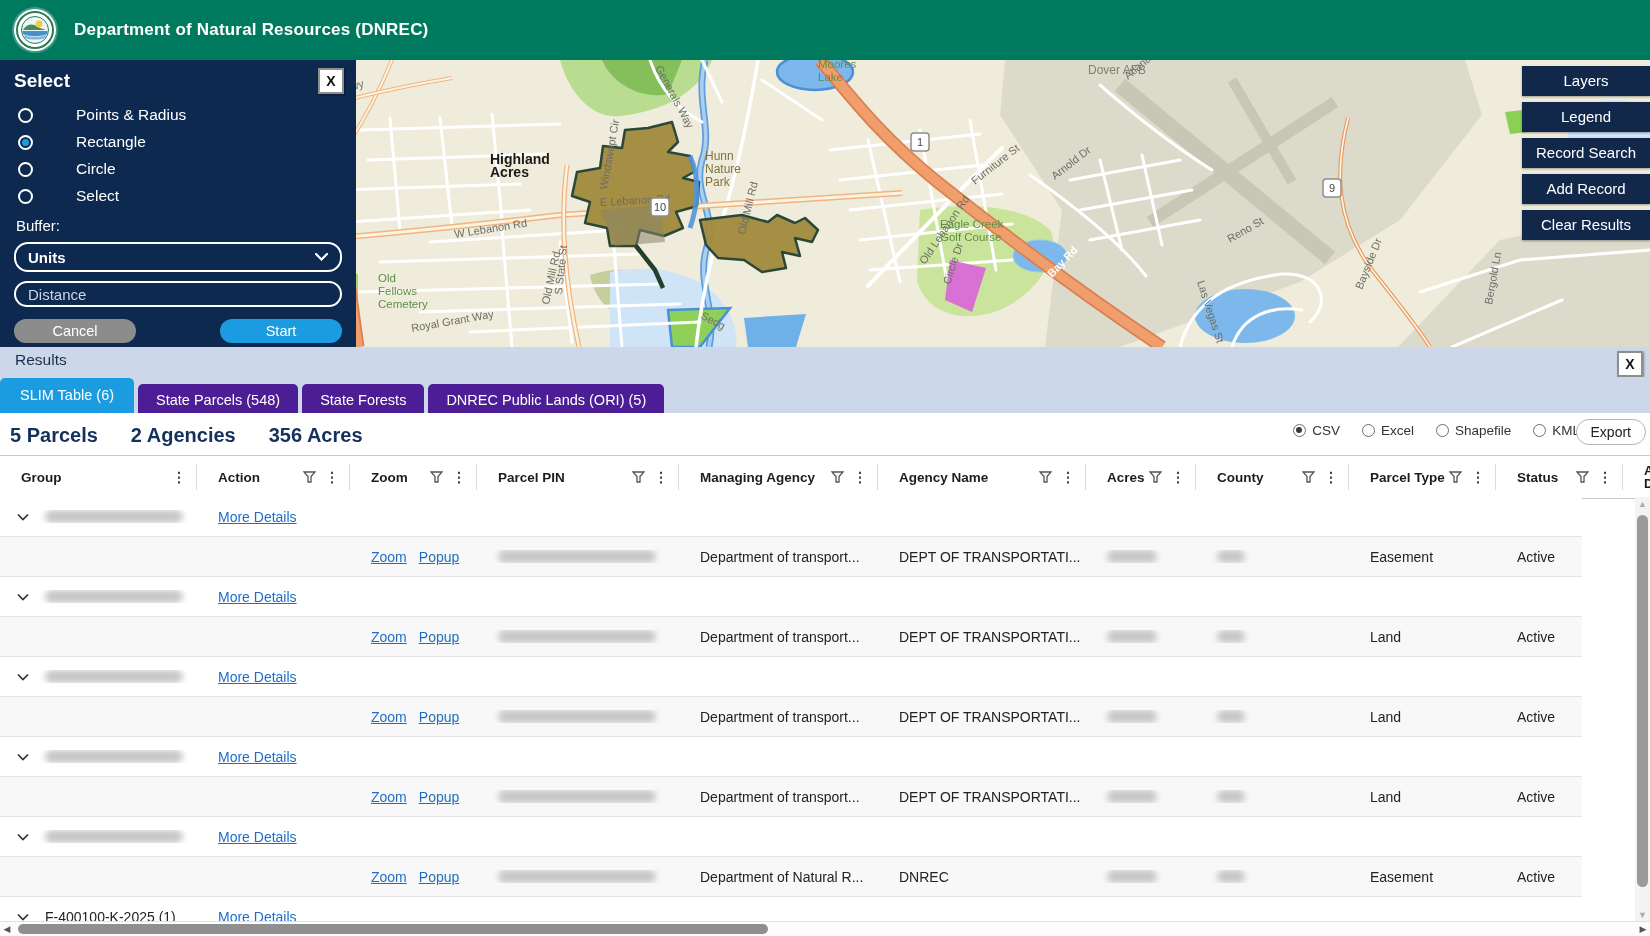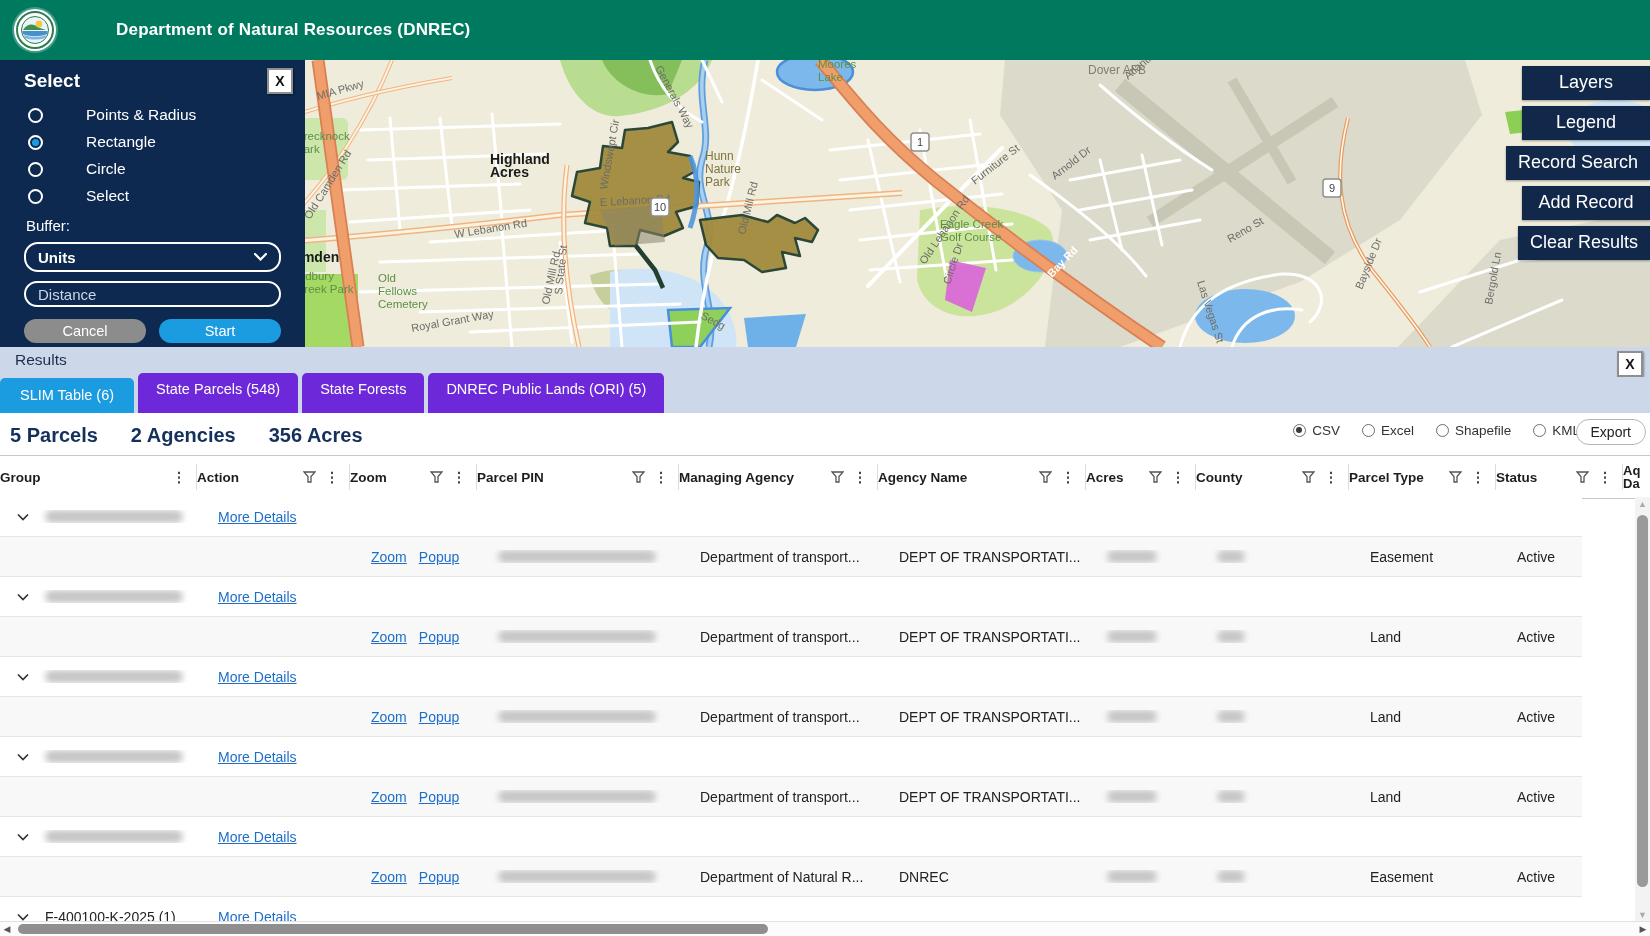--- a/index.html
+++ b/index.html
@@ -1,38 +1,38 @@
 <!DOCTYPE html>
 <html><head>
 <meta charset="utf-8">
 <style>
   html,body{margin:0;padding:0;background:#222;}
   .app{position:relative;width:1650px;height:936px;overflow:hidden;background:#fff;
        font-family:"Liberation Sans",sans-serif;}
   
   .topbar{position:absolute;left:0;top:0;width:1650px;height:60px;background:#007a5e;
-          display:flex;align-items:center;gap:42px;}
+          display:flex;align-items:center;}
   .logo{width:42px;height:42px;margin-left:14px;border-radius:50%;background:#fff;
         display:flex;align-items:center;justify-content:center;box-shadow:0 0 0 2px rgba(255,255,255,.25);}
   .topbar-title{color:#fff;font-weight:bold;font-size:17px;margin-left:18px;letter-spacing:.2px;}
   
   .map-wrap{position:absolute;left:0;top:60px;width:1650px;height:287px;overflow:hidden;background:#efecdb;}
   .map-wrap svg{display:block;}
   .map-btns{position:absolute;top:6px;right:0;display:flex;flex-direction:column;align-items:flex-end;}
-  .map-btn{background:#12284a;color:#fff;font-size:18px;min-width:104px;padding:6px 12px 7px;
+  .map-btn{background:#12284a;color:#fff;font-size:15px;min-width:104px;padding:6px 12px 7px;
            text-align:center;margin-bottom:6px;cursor:pointer;box-shadow:0 1px 2px rgba(0,0,0,.35);}
   text.lbl-road{fill:#6d6d68;font-size:11px;}
   text.lbl-park{fill:#5d8f44;font-size:11.5px;}
   text.lbl-parkolive{fill:#7c7440;font-size:12px;}
   text.lbl-city{fill:#1a1a1a;font-size:14px;font-weight:bold;}
   text.lbl-gray{fill:#80806f;font-size:12px;}
   text.lbl-white{fill:#fff;font-size:11px;font-weight:bold;}
   
-  .panel{position:absolute;left:0;top:60px;width:305px;height:287px;background:#0d2950;color:#fff;
-         box-sizing:border-box;padding:10px 24px;}
+  .panel{position:absolute;left:0;top:60px;width:356px;height:287px;background:#0d2950;color:#fff;
+         box-sizing:border-box;padding:10px 14px;}
   .panel-title{font-size:19px;font-weight:bold;margin-bottom:14px;}
   .xbtn{position:absolute;width:22px;height:22px;background:#fff;border:2px solid #8f8f8f;
         color:#111;font-weight:bold;font-size:14px;display:flex;align-items:center;justify-content:center;
         cursor:pointer;box-shadow:1px 1px 2px rgba(0,0,0,.4);}
   .panel .xbtn{top:8px;right:12px;}
   .radio-row{display:flex;align-items:center;margin:9px 4px;cursor:pointer;gap:31px;}
   .p-radio{width:15px;height:15px;border-radius:50%;border:2px solid #fff;box-sizing:border-box;margin-right:12px;flex:none;}
   .p-radio.sel{background:#1b9ce0;box-shadow:inset 0 0 0 2px #0d2950;}
   .radio-row span.rlab{font-size:15.5px;}
   .buffer-lab{font-size:15px;margin:12px 2px 8px;}
@@ -43,37 +43,37 @@
   .panel-btns{display:flex;justify-content:space-between;margin-top:12px;}
   .pill{border-radius:13px;height:24px;width:122px;display:flex;align-items:center;justify-content:center;
         color:#fff;font-size:14.5px;cursor:pointer;}
   .pill.cancel{background:#8c8c8c;}
   .pill.start{background:#1b9ce0;}
   
   .res-bar{position:absolute;left:0;top:347px;width:1650px;height:30px;background:#ccd8e9;}
   .res-title{position:absolute;left:15px;top:4px;font-size:15.5px;color:#1c2c4c;}
   .res-bar .xbtn{top:4px;right:7px;}
   .tabs-row{position:absolute;left:0;top:377px;width:1650px;height:36px;background:#ccd8e9;display:flex;align-items:flex-end;}
-  .tab{background:#6d28d9;color:#fff;font-size:14.5px;padding:8px 18px 16px;border-radius:5px 5px 0 0;
+  .tab{background:#4c1d95;color:#fff;font-size:14.5px;padding:8px 18px 5px;border-radius:5px 5px 0 0;
        margin-right:4px;cursor:pointer;white-space:nowrap;}
   .tab.active{background:#1b9ce0;padding:9px 20px 10px;}
   .sum-row{position:absolute;left:0;top:413px;width:1650px;height:42px;background:#fff;}
   .sums{position:absolute;left:10px;top:11px;display:flex;}
   .sum-item{font-size:20px;font-weight:bold;color:#14305c;margin-right:33px;}
   .exports{position:absolute;right:70px;top:10px;display:flex;align-items:center;}
   .e-opt{display:flex;align-items:center;margin-left:22px;cursor:pointer;}
   .e-radio{width:13px;height:13px;border-radius:50%;border:1.5px solid #6d6d6d;box-sizing:border-box;margin-right:6px;position:relative;}
   .e-radio.sel::after{content:"";position:absolute;left:2px;top:2px;width:6px;height:6px;border-radius:50%;background:#3a3a3a;}
   .e-lab{font-size:13.5px;color:#333;}
   .export-btn{position:absolute;right:4px;top:6px;border:1.5px solid #b5b5b5;border-radius:14px;
               padding:4px 14px;font-size:14px;color:#222;background:#fff;cursor:pointer;}
   
   .thead{position:absolute;left:0;top:455px;width:1650px;height:42px;border-top:1px solid #c8c8c8;
          border-bottom:1px solid #c8c8c8;background:#fff;display:grid;align-items:center;}
-  .hcell{display:flex;align-items:center;height:26px;box-sizing:border-box;
+  .hcell{display:flex;align-items:center;height:26px;padding-left:21px;box-sizing:border-box;
          border-right:1px solid #dcdcdc;overflow:hidden;}
   .hcell:last-child{border-right:none;}
   .hlab{font-size:13.5px;font-weight:bold;color:#1d1d1d;white-space:nowrap;}
   .hsp{flex:1;}
   .hic{margin-right:9px;cursor:pointer;display:flex;align-items:center;}
   .dots{color:#454545;font-size:14px;font-weight:bold;letter-spacing:0;line-height:12px;cursor:pointer;margin-right:10px;}
   .hlab2{font-size:13px;font-weight:bold;color:#1d1d1d;line-height:13px;white-space:pre-line;}
   .tbody{position:absolute;left:0;top:497px;width:1582px;height:439px;overflow:hidden;}
   .trow{display:grid;height:39px;align-items:center;border-bottom:1px solid #e5e5e5;background:#fff;}
   .trow.detail{background:#f8f8f8;}

